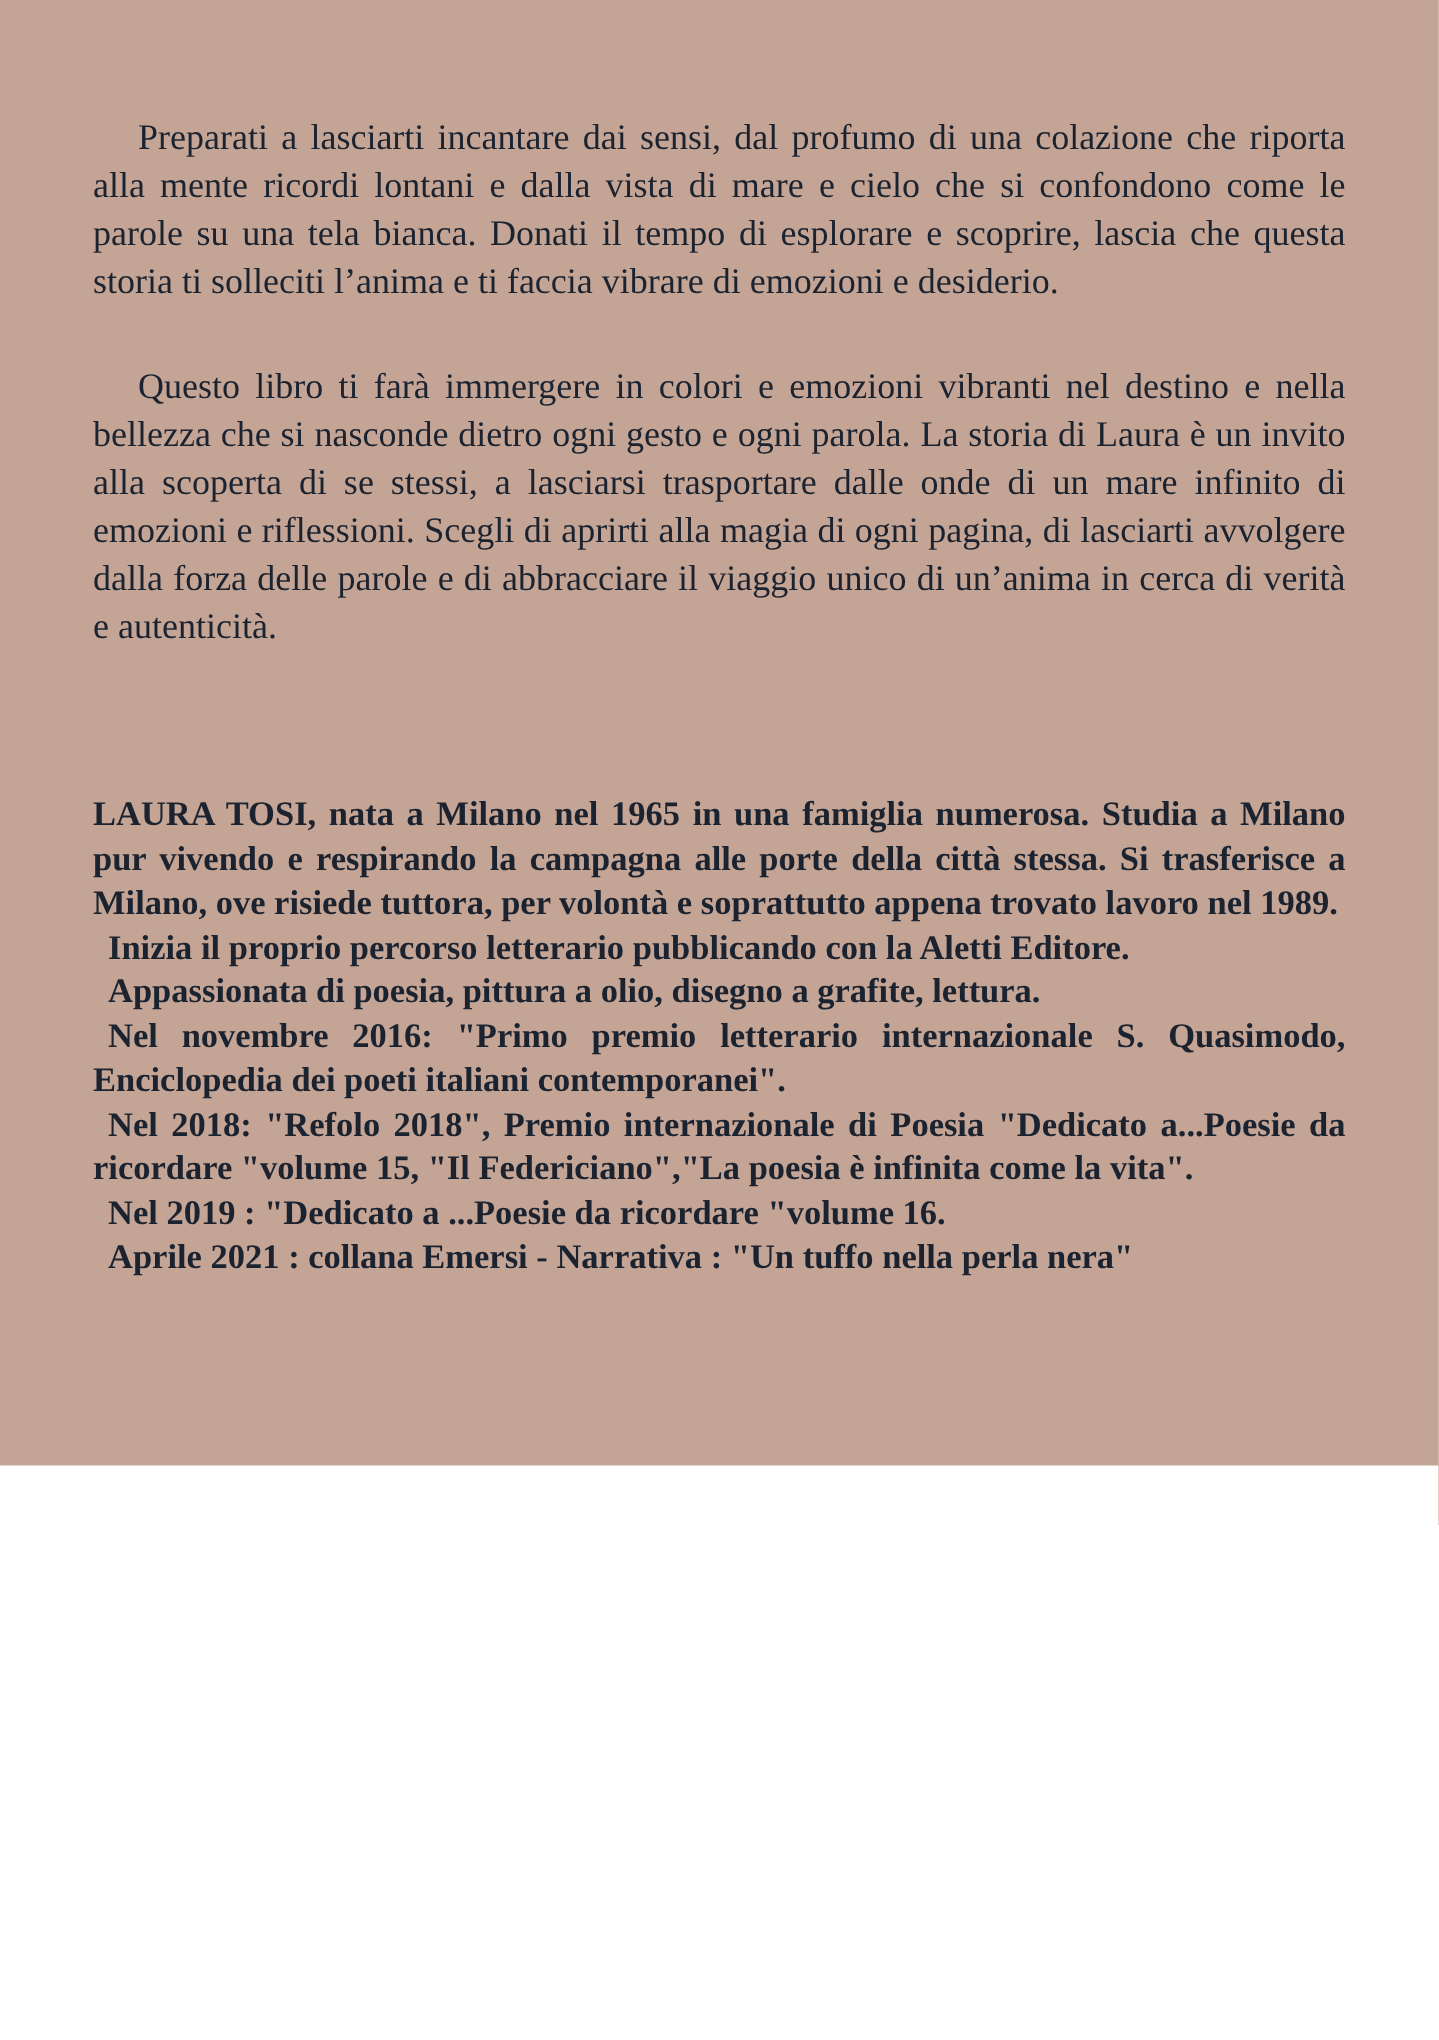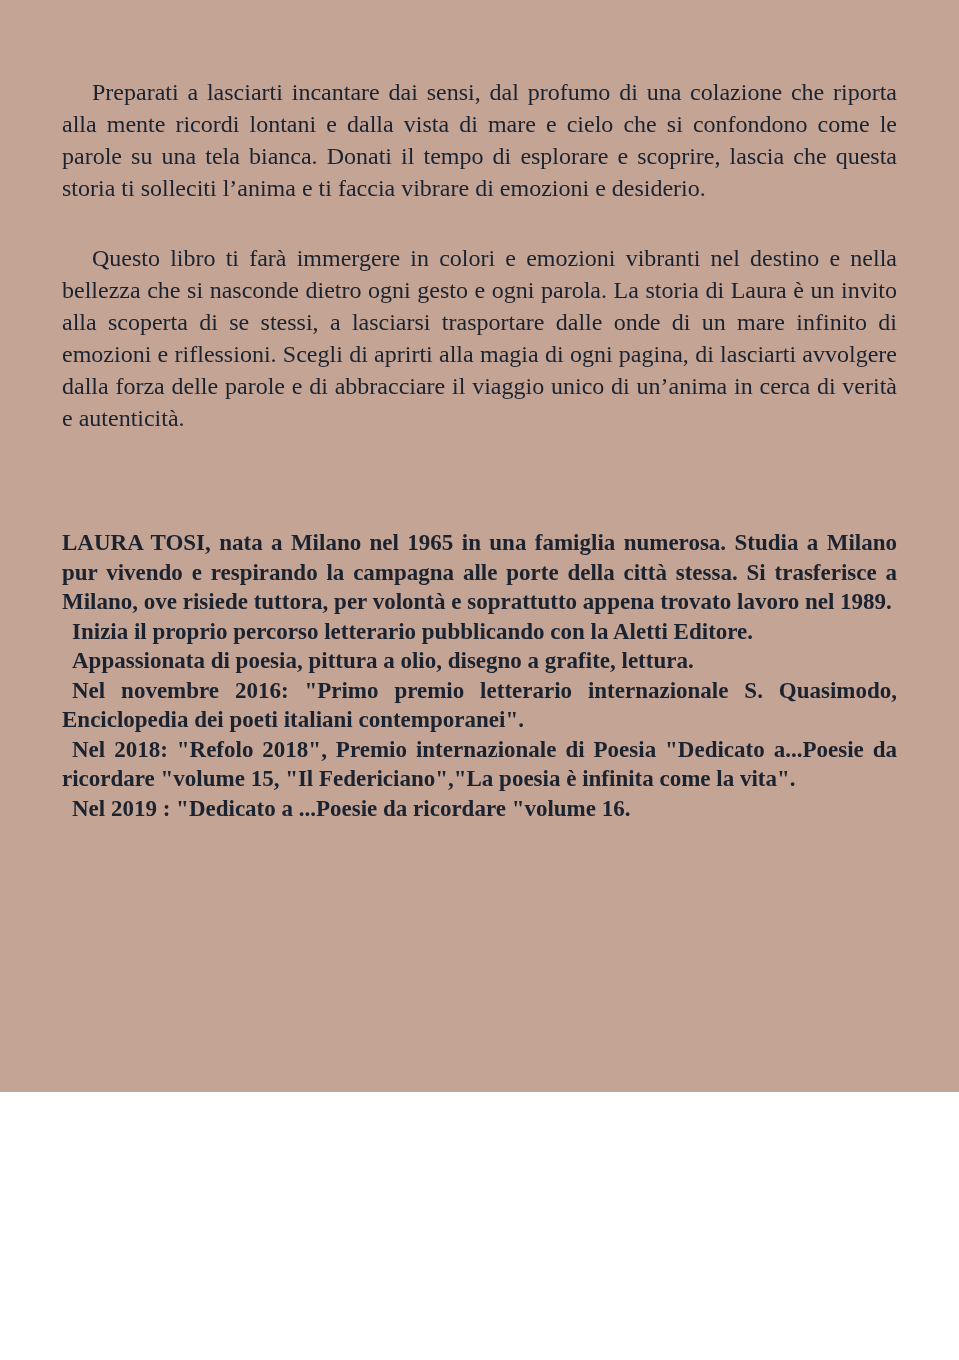--- a/index.html
+++ b/index.html
@@ -2,21 +2,21 @@
 <html style="--bg: #c4a494; --ink: #1b2330;"><head>
 <meta charset="utf-8">
 <style>
   html, body {
     margin: 0;
     padding: 0;
   }
   .cover {
     position: relative;
     width: 959px;
-    height: 1092px;
+    height: 977px;
     background: var(--bg, #c4a494);
     color: var(--ink, #1b2330);
     font-family: "Liberation Serif", "DejaVu Serif", serif;
     overflow: hidden;
     box-sizing: border-box;
   }
   .synopsis {
     position: absolute;
     top: 76px;
     left: 62px;
@@ -93,20 +93,21 @@
     <p>Questo libro ti farà immergere in colori e emozioni vibranti nel destino e nella bellezza che si nasconde dietro ogni gesto e ogni parola. La storia di Laura è un invito alla scoperta di se stessi, a lasciarsi trasportare dalle onde di un mare infinito di emozioni e riflessioni. Scegli di aprirti alla magia di ogni pagina, di lasciarti avvolgere dalla forza delle parole e di abbracciare il viaggio unico di un’anima in cerca di verità e autenticità.</p>
   </div>
 
   <div class="bio">
     <p class="no-indent">LAURA TOSI, nata a Milano nel 1965 in una famiglia numerosa. Studia a Milano pur vivendo e respirando la campagna alle porte della città stessa. Si trasferisce a Milano, ove risiede tuttora, per volontà e soprattutto appena trovato lavoro nel 1989.</p>
     <p>Inizia il proprio percorso letterario pubblicando con la Aletti Editore.</p>
     <p>Appassionata di poesia, pittura a olio, disegno a grafite, lettura.</p>
     <p>Nel novembre 2016: "Primo premio letterario internazionale S. Quasimodo, Enciclopedia dei poeti italiani contemporanei".</p>
     <p>Nel 2018: "Refolo 2018", Premio internazionale di Poesia "Dedicato a...Poesie da ricordare "volume 15, "Il Federiciano","La poesia è infinita come la vita".</p>
     <p>Nel 2019 : "Dedicato a ...Poesie da ricordare "volume 16.</p>
+    <p>Aprile 2021 : collana Emersi - Narrativa : "Un tuffo nella perla nera"</p>
   </div>
 
   <div class="price">€ 12,90</div>
 
   <div class="barcode-box">
     <svg class="barcode-bars" viewBox="0 0 95 100" preserveAspectRatio="none" shape-rendering="crispEdges" xmlns="http://www.w3.org/2000/svg">
         <rect x="0" y="0" width="1" height="100" fill="#000000"></rect>
         <rect x="2" y="0" width="1" height="100" fill="#000000"></rect>
         <rect x="4" y="0" width="3" height="88" fill="#000000"></rect>
         <rect x="8" y="0" width="2" height="88" fill="#000000"></rect>

